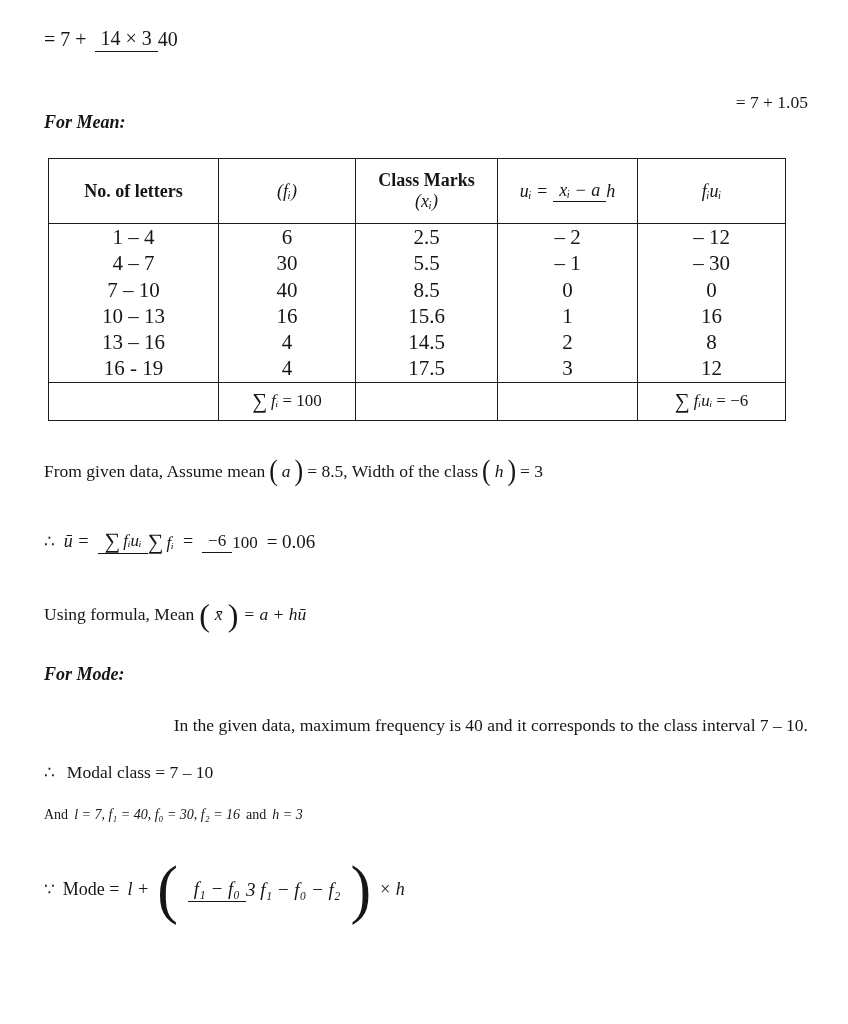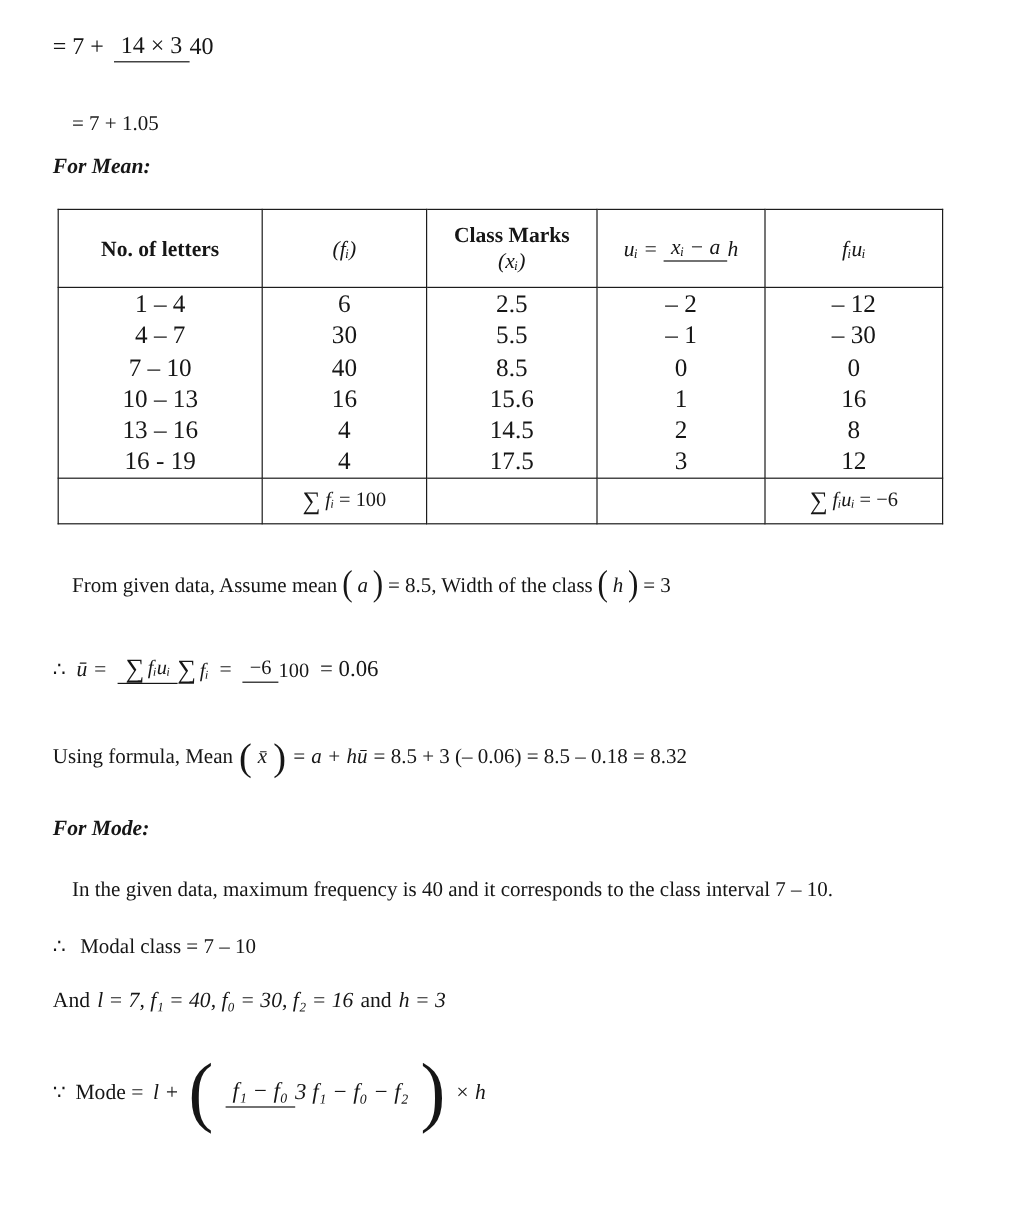--- a/index.html
+++ b/index.html
@@ -103,21 +103,22 @@
     display: flex;
     align-items: center;
     justify-content: center;
     gap: 4px;
   }
   .sigma { font-size: 21px; line-height: 1; }
 
   .body-text {
     font-size: 17.5px;
     line-height: 20px;
-    margin: 16px;
+    margin: 0;
+    text-align: right;
   }
   .assume-line {
     display: flex;
     align-items: center;
     gap: 4px;
     margin-bottom: 26px;
   }
   .tall-paren {
     font-size: 26px;
     font-weight: 300;
@@ -165,21 +166,21 @@
     align-items: center;
     gap: 12px;
     margin-bottom: 24px;
     font-size: 17.5px;
   }
   .values-line {
     display: flex;
     align-items: flex-end;
     gap: 6px;
     margin-bottom: 24px;
-    font-size: 18px;
+    font-size: 14px;
   }
   .mode-formula {
     display: flex;
     align-items: center;
     gap: 8px;
     height: 86px;
     font-size: 18px;
   }
   .mode-formula .frac { font-size: 19px; padding: 0 2px; }
   .big-paren {
@@ -341,21 +342,20 @@
     </span>
     <span class="result-text">= 0.06</span>
   </div>
 
   <div class="mean-line">
     <span>Using formula, Mean</span>
     <span class="mean-paren">(</span>
     <span class="math">x̄</span>
     <span class="mean-paren">)</span>
     <span class="math">= a + hū</span>
-    <span>= 8.5 + 3 (– 0.06) = 8.5 – 0.18 = 8.32</span>
   </div>
 
   <p class="section-heading" style="margin-bottom:30px">For Mode:</p>
 
   <p class="body-text para">In the given data, maximum frequency is 40 and it corresponds to the class interval 7 – 10.</p>
 
   <div class="modal-line">
     <span class="sym">∴</span>
     <span>Modal class = 7 – 10</span>
   </div>

